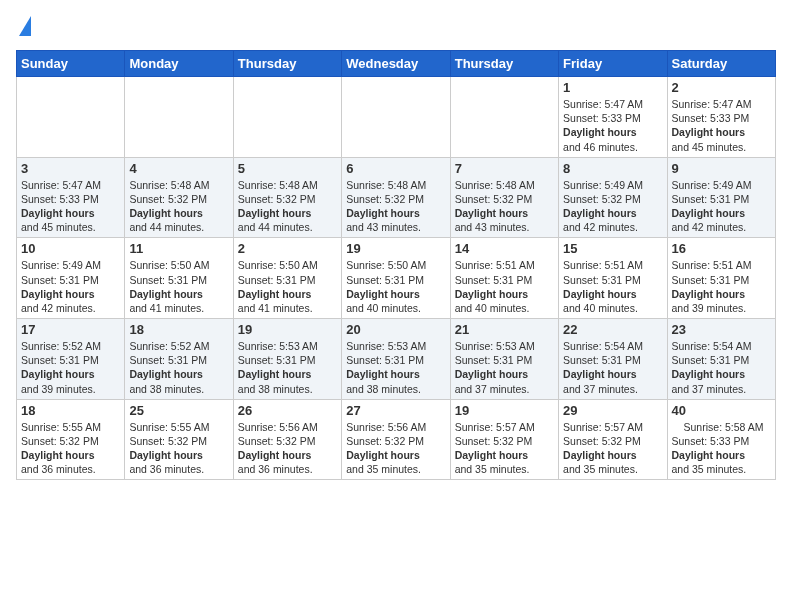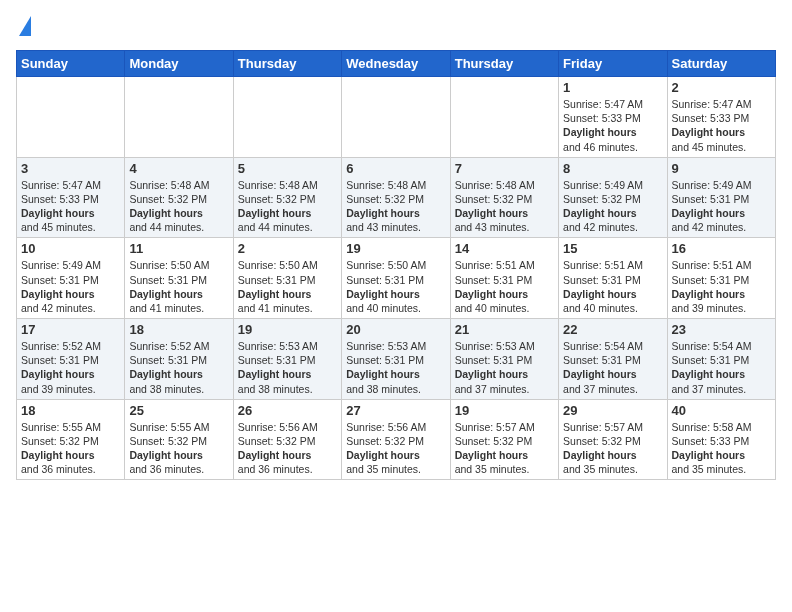--- a/index.html
+++ b/index.html
@@ -309,19 +309,19 @@
           <div style="line-height: 1.35;"><strong>Daylight hours</strong><br>and 35 minutes.</div>
         </td>
         <td>
           <span class="day-num">29</span>
           <div style="line-height: 1.35;">Sunrise: 5:57 AM</div>
           <div style="line-height: 1.35;">Sunset: 5:32 PM</div>
           <div style="line-height: 1.35;"><strong>Daylight hours</strong><br>and 35 minutes.</div>
         </td>
         <td>
           <span class="day-num">40</span>
-          <div style="line-height: 1.35;">Sunrise: 5:58 AM</div>
+          <div style="line-height: 1.35; margin-left: 12px;">Sunrise: 5:58 AM</div>
           <div style="line-height: 1.35;">Sunset: 5:33 PM</div>
           <div style="line-height: 1.35;"><strong>Daylight hours</strong><br>and 35 minutes.</div>
         </td>
       </tr>
     </tbody>
 </table>
 
 </body></html>

